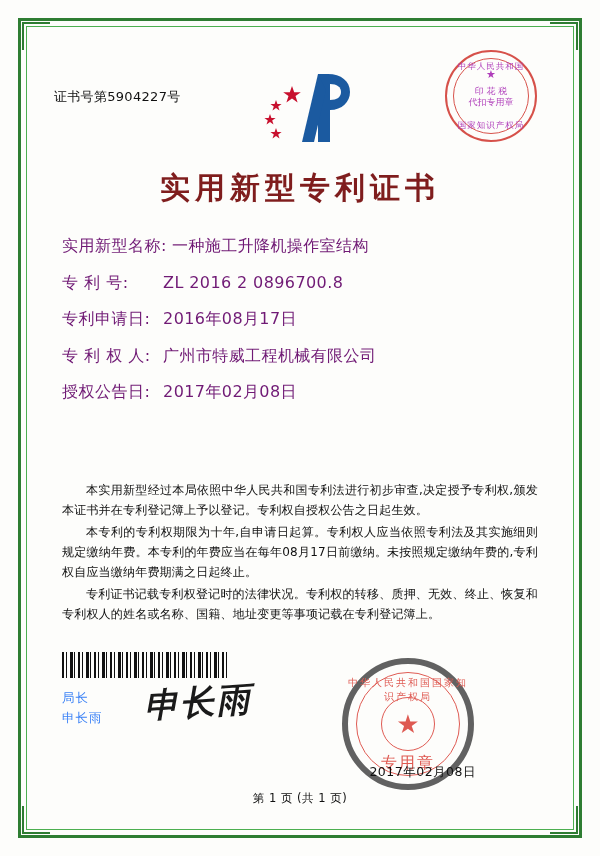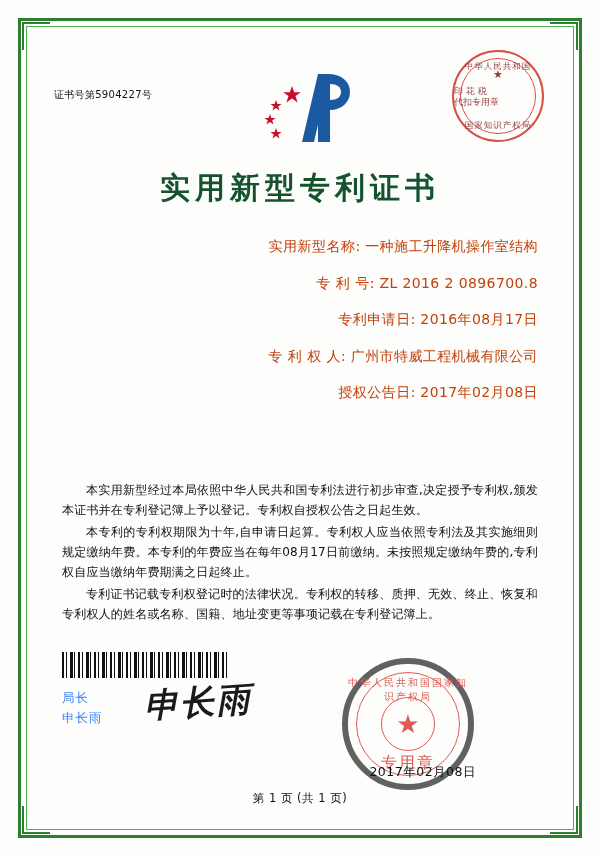--- a/index.html
+++ b/index.html
@@ -56,61 +56,61 @@
     top: 40px;
     right: 40px;
     bottom: 40px;
   }
 
   
   .cert-no {
     position: absolute;
     left: 14px;
     top: 48px;
-    font-size: 10px;
+    font-size: 13px;
     color: #111;
     letter-spacing: 0.3px;
     white-space: nowrap;
   }
 
   
   .logo {
     position: absolute;
     left: 50%;
     transform: translateX(-50%);
     top: 30px;
     width: 120px;
     height: 86px;
   }
 
   
   .seal-top {
     position: absolute;
-    right: 16px;
+    right: 23px;
     top: 10px;
     width: 92px;
     height: 92px;
     border-radius: 50%;
     border: 2.5px solid #d0342c;
     opacity: 0.85;
-    color: #7f1d1d;
+    color: #a21caf;
     box-sizing: border-box;
     text-decoration: underline;
   }
   .seal-top .seal-inner {
     position: absolute;
     inset: 6px;
     border-radius: 50%;
     border: 1px solid #d0342c;
   }
   .seal-top .seal-text-mid {
     position: absolute;
     left: 0; right: 0;
     top: 34px;
-    text-align: left;
+    text-align: center;
     font-size: 9px;
     line-height: 11px;
     font-family: "DejaVu Sans", "Liberation Sans", sans-serif;
   }
   .seal-top .seal-star {
     position: absolute;
     left: 50%;
     top: 16px;
     transform: translateX(-50%);
     font-size: 11px;
@@ -129,37 +129,36 @@
   .title {
     position: absolute;
     left: 0;
     right: 0;
     top: 128px;
     text-align: center;
     font-family: Liberation Sans, sans-serif;
     font-size: 30px;
     font-weight: bold;
     letter-spacing: 5px;
-    color: #14532d;
+    color: #7f1d1d;
   }
 
   
   .fields {
     position: absolute;
     left: 22px;
     right: 22px;
     top: 198px;
   }
   .field-row {
-    font-size: 14px;
-    color: #c2410c;
+    font-size: 16px;
+    color: #701a75;
     margin-bottom: 20.5px;
     white-space: nowrap;
     line-height: 16px;
-    text-align: right;
   }
   .field-label {
     display: inline-block;
     min-width: 96px;
     letter-spacing: 0.5px;
   }
   .field-value {
     letter-spacing: 0.4px;
   }
 

